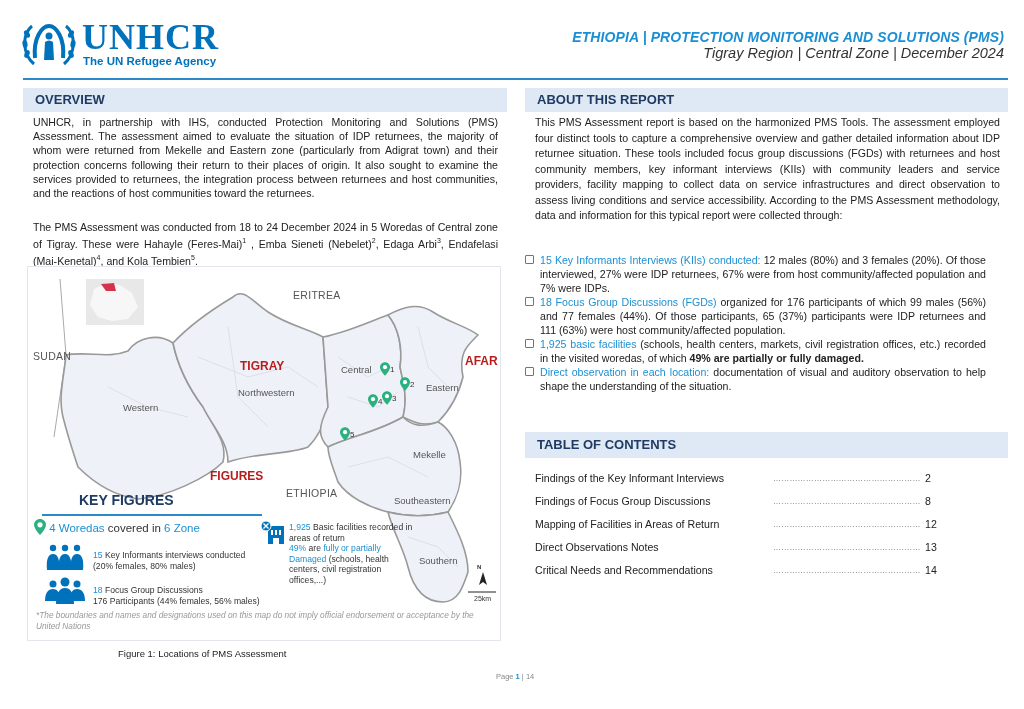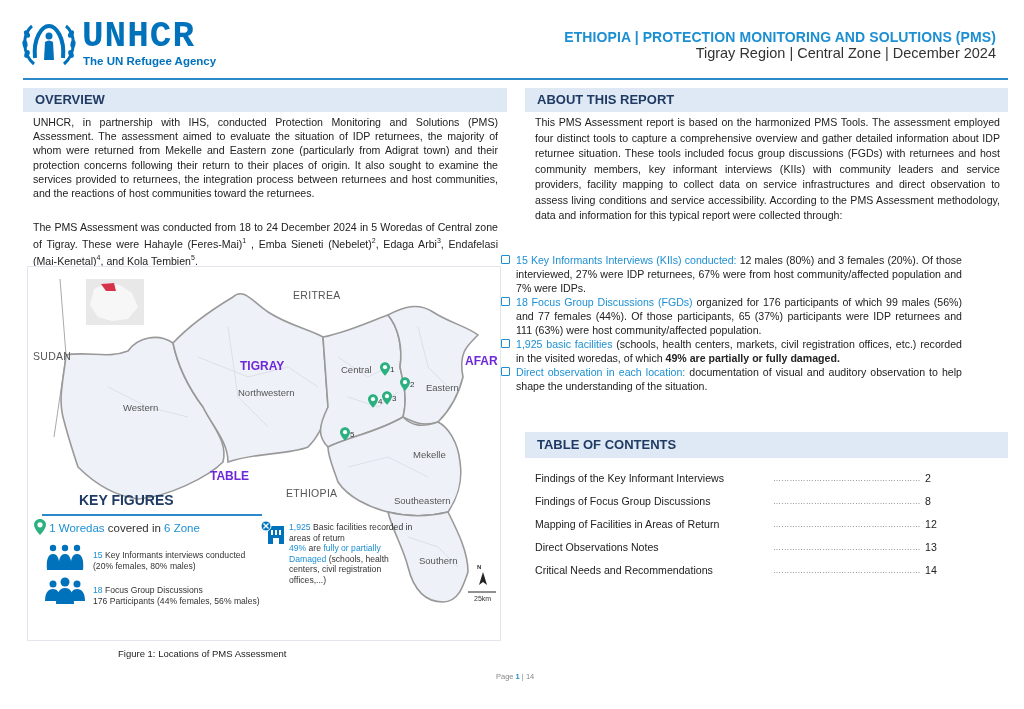--- a/index.html
+++ b/index.html
@@ -4,39 +4,39 @@
 <style>
   * { box-sizing: border-box; margin: 0; padding: 0; }
   html, body { width: 1024px; height: 709px; background: #ffffff; overflow: hidden; }
   body { font-family: "Liberation Sans", sans-serif; color: #222; position: relative; }
 
   
   .header { position: absolute; left: 20px; top: 20px; width: 988px; height: 56px; }
   .logo { position: absolute; left: 0; top: 0; display: flex; align-items: center; }
   .logo-emblem { width: 58px; height: 48px; }
   .logo-text { margin-left: 4px; color: #0072bc; }
-  .logo-word { font-weight: bold; font-size: 36px; letter-spacing: 1px; line-height: 34px; font-family: Liberation Mono, monospace; }
+  .logo-word { font-weight: bold; font-size: 36px; letter-spacing: 1px; line-height: 34px; font-family: Liberation Serif, serif; }
   .logo-sub { font-weight: bold; font-size: 11.5px; line-height: 14px; margin-left: 1px; }
-  .title-block { position: absolute; right: 12px; top: 9px; text-align: right; }
+  .title-block { position: absolute; right: 4px; top: 9px; text-align: right; font-style: italic; }
   .title-main { color: #1c8fd2; font-weight: bold; font-size: 14px; letter-spacing: 0.1px; }
   .title-sub { color: #333; font-size: 14.5px; }
   .header-rule { position: absolute; left: 23px; top: 78px; width: 985px; height: 2px; background: #2c89c8; }
 
   
   .sec-head { position: absolute; height: 24px; background: #dfe9f5; color: #1f3b63; font-weight: bold; font-size: 13px; line-height: 24px; padding-left: 12px; }
 
   .para { position: absolute; font-size: 10.6px; line-height: 14.2px; color: #222; text-align: justify; }
   .para sup { font-size: 7px; }
 
   
   .map-box { position: absolute; left: 27px; top: 266px; width: 474px; height: 375px; border: 1px solid #e3e6ee; background: #fff; }
   .map-svg { position: absolute; left: 0; top: 0; }
   .map-label { position: absolute; font-size: 9.5px; color: #555; }
   .map-label.country { font-size: 10.5px; color: #555; letter-spacing: 0.3px; }
-  .map-label.region { font-size: 12px; font-weight: bold; color: #6d28d9; }
+  .map-label.region { font-size: 12px; font-weight: bold; color: #b91c1c; }
   .map-label.num { font-size: 8px; color: #333; }
 
   .kf-title { position: absolute; left: 5px; top: 225px; font-weight: bold; font-size: 14px; color: #1f3b63; padding-left: 46px; }
   .kf-rule { position: absolute; left: 14px; top: 247px; width: 220px; height: 1.5px; background: #2c89c8; }
   .kf-row { position: absolute; font-size: 8.6px; line-height: 10.5px; color: #333; }
   .blue { color: #1c8fd2; }
   .disclaimer { position: absolute; left: 8px; top: 343px; width: 440px; font-size: 8.3px; line-height: 11px; color: #999; font-style: italic; }
 
   .caption { position: absolute; left: 118px; top: 648px; font-size: 9.5px; color: #222; }
 
@@ -134,21 +134,21 @@
     <g>
       <path d="M455 305 L451 318 L455 315 L459 318 Z" fill="#222"></path>
     </g>
     <line x1="440" y1="325" x2="468" y2="325" stroke="#222" stroke-width="1"></line>
   </svg>
 
   <div class="map-label country" style="left:265px; top:22px;">ERITREA</div>
   <div class="map-label country" style="left:5px; top:83px;">SUDAN</div>
   <div class="map-label region" style="left:212px; top:92px;">TIGRAY</div>
   <div class="map-label region" style="left:437px; top:87px;">AFAR</div>
-  <div class="map-label region" style="left:182px; top:202px;">TABLE</div>
+  <div class="map-label region" style="left:182px; top:202px;">FIGURES</div>
   <div class="map-label country" style="left:258px; top:220px;">ETHIOPIA</div>
   <div class="map-label" style="left:95px; top:135px;">Western</div>
   <div class="map-label" style="left:210px; top:120px;">Northwestern</div>
   <div class="map-label" style="left:313px; top:97px;">Central</div>
   <div class="map-label" style="left:398px; top:115px;">Eastern</div>
   <div class="map-label" style="left:385px; top:182px;">Mekelle</div>
   <div class="map-label" style="left:366px; top:220px;margin-top:8px;">Southeastern</div>
   <div class="map-label" style="left:391px; top:288px;">Southern</div>
   <div class="map-label num" style="left:449px; top:297px; font-size:6px; font-weight:bold;">N</div>
   <div class="map-label num" style="left:446px; top:328px; font-size:7px;">25km</div>
@@ -177,21 +177,21 @@
     </div>
 
   <div class="kf-title">KEY FIGURES</div>
   <div class="kf-rule"></div>
 
   <div class="kf-row" style="left:6px; top:252px; font-size:11.5px; line-height:16px;">
     <svg width="12" height="16" viewBox="0 0 12 16" style="vertical-align:-3px;">
         <path d="M6 0 C2.7 0 0 2.6 0 5.8 C0 10 6 16 6 16 C6 16 12 10 12 5.8 C12 2.6 9.3 0 6 0 Z" fill="#2bb07f"></path>
         <circle cx="6" cy="5.8" r="2.6" fill="#fff"></circle>
       </svg>
-    <span class="blue">1 Woredas</span><span> covered in </span><span class="blue">6 Zone</span>
+    <span class="blue">4 Woredas</span><span> covered in </span><span class="blue">6 Zone</span>
   </div>
 
   <svg style="position:absolute; left:16px; top:277px;" width="42" height="28" viewBox="0 0 42 28">
     <g fill="#0072bc">
       <circle cx="9" cy="4" r="3.2"></circle>
         <circle cx="21" cy="4" r="3.2"></circle>
         <circle cx="33" cy="4" r="3.2"></circle>
       <path d="M3 26 C2 16 4 10 9 10 C14 10 16 16 15 26 Z"></path>
       <path d="M15 26 C14 16 16 10 21 10 C26 10 28 16 27 26 Z"></path>
       <path d="M27 26 C26 16 28 10 33 10 C38 10 40 16 39 26 Z"></path>
@@ -224,28 +224,29 @@
       <rect x="19" y="10" width="2" height="5" fill="#fff"></rect>
     <rect x="13" y="18" width="6" height="6" fill="#fff"></rect>
     <circle cx="6" cy="6" r="5" fill="#0072bc" stroke="#fff" stroke-width="1"></circle>
     <path d="M3.5 3.5 L8.5 8.5 M8.5 3.5 L3.5 8.5" stroke="#fff" stroke-width="1.4"></path>
   </svg>
   <div class="kf-row" style="left:261px; top:255px; width:130px;">
     <span class="blue">1,925</span><span> Basic facilities recorded in areas of return</span><br>
     <span class="blue">49%</span><span> are </span><span class="blue">fully or partially Damaged</span><span> (schools, health centers, civil registration offices,...)</span>
   </div>
 
+  <div class="disclaimer">*The boundaries and names and designations used on this map do not imply official endorsement or acceptance by the United Nations</div>
 </div>
 
 <div class="caption">Figure 1: Locations of PMS Assessment</div>
 
 <div class="sec-head" style="left:525px; top:88px; width:483px;">ABOUT THIS REPORT</div>
 <div class="para" style="left:535px; top:115px; width:465px; line-height:15.5px;">This PMS Assessment report is based on the harmonized PMS Tools.  The assessment employed four distinct tools to capture a comprehensive overview and gather detailed information about IDP returnee situation. These tools included focus group discussions (FGDs) with returnees and host community members, key informant interviews (KIIs) with community leaders and service providers, facility mapping to collect data on service infrastructures and direct observation to assess living conditions and service accessibility. According to the PMS Assessment methodology, data and information for this typical report were collected through:</div>
 
-<div class="bullet-list" style="left:500px; width:462px;">
+<div class="bullet-list" style="left:524px; width:462px;">
   <div class="bullet"><span class="cb"></span><span class="lead">15 Key Informants Interviews (KIIs) conducted:</span><span> 12 males (80%) and 3 females (20%). Of those interviewed, 27% were IDP returnees, 67% were from host community/affected population and 7% were IDPs.</span></div>
   <div class="bullet"><span class="cb"></span><span class="lead">18 Focus Group Discussions (FGDs)</span><span> organized for 176 participants of which 99 males (56%) and 77 females (44%).  Of those participants, 65 (37%) participants were IDP returnees and 111 (63%) were host community/affected population.</span></div>
   <div class="bullet"><span class="cb"></span><span class="lead">1,925 basic facilities</span><span> (schools, health centers, markets, civil registration offices, etc.) recorded in the visited woredas, of which </span><b>49% are partially or fully damaged.</b></div>
   <div class="bullet"><span class="cb"></span><span class="lead">Direct observation in each location:</span><span> documentation of visual and auditory observation to help shape the understanding of the situation.</span></div>
 </div>
 
 <div class="sec-head" style="left:525px; top:432px; width:483px; height:26px; line-height:26px;">TABLE OF CONTENTS</div>
 <div class="toc">
   <div class="toc-row">
       <span class="toc-label">Findings of the Key Informant Interviews</span>

